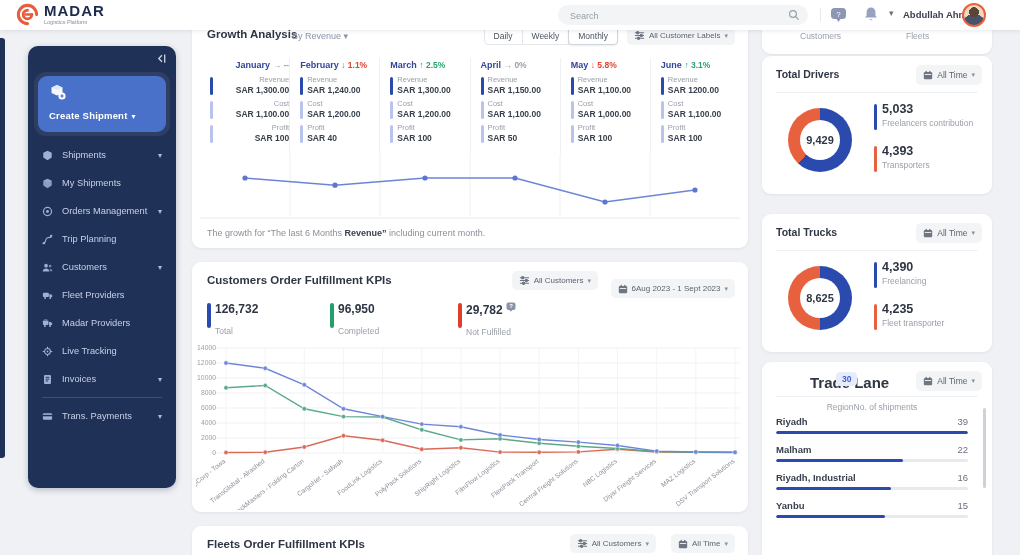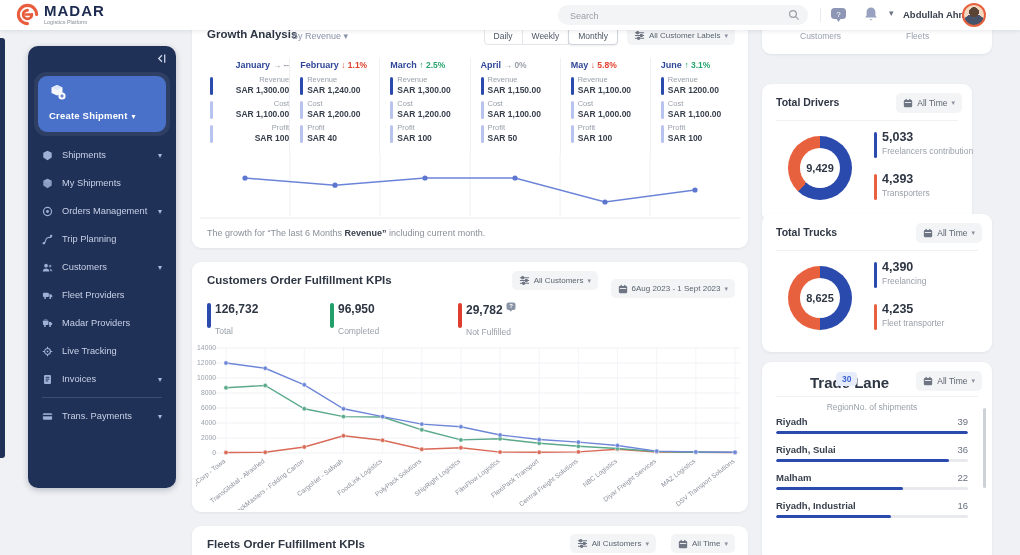--- a/index.html
+++ b/index.html
@@ -441,21 +441,21 @@
       <span>All Time</span>
       <span class="chev">▾</span>
     </div>
   </div>
 
   <div class="card" style="left:762px;top:-14px;width:230px;height:68px;">
     <span class="peek-label" style="left:38px;top:45px;">Customers</span>
     <span class="peek-label" style="left:144px;top:45px;">Fleets</span>
   </div>
 
-  <div class="card" style="left:762px;top:84px;width:210px;height:138px;">
+  <div class="card" style="left:762px;top:56px;width:230px;height:138px;">
     <div class="card-title" style="left:14px;font-size:10.5px;">Total Drivers</div>
     <div class="pill" style="right:10px;top:9px;height:20px;font-size:8.5px;">
       <span class="ic-cal">
           <svg width="10" height="10" viewBox="0 0 12 12" fill="#6e7684">
             <rect x="1" y="2.5" width="10" height="8.5" rx="1.5"></rect>
             <rect x="3" y="1" width="1.6" height="3" rx=".8"></rect>
             <rect x="7.4" y="1" width="1.6" height="3" rx=".8"></rect>
             <rect x="2.2" y="5" width="7.6" height="1" fill="#fff"></rect>
           </svg>
         </span>
@@ -537,43 +537,43 @@
           <div class="lr-top">
             <span class="lr-name">Riyadh</span>
             <span class="lr-val">39</span>
           </div>
           <div class="lr-track">
             <div class="lr-fill" style="width:100%"></div>
           </div>
         </div>
         <div class="lane-row">
           <div class="lr-top">
-            <span class="lr-name">Riyadh, Sulai</span>
-            <span class="lr-val">36</span>
-          </div>
-          <div class="lr-track">
-            <div class="lr-fill" style="width:90%"></div>
-          </div>
-        </div>
-        <div class="lane-row">
-          <div class="lr-top">
             <span class="lr-name">Malham</span>
             <span class="lr-val">22</span>
           </div>
           <div class="lr-track">
             <div class="lr-fill" style="width:66%"></div>
           </div>
         </div>
         <div class="lane-row">
           <div class="lr-top">
             <span class="lr-name">Riyadh, Industrial</span>
             <span class="lr-val">16</span>
           </div>
           <div class="lr-track">
             <div class="lr-fill" style="width:60%"></div>
+          </div>
+        </div>
+        <div class="lane-row">
+          <div class="lr-top">
+            <span class="lr-name">Yanbu</span>
+            <span class="lr-val">15</span>
+          </div>
+          <div class="lr-track">
+            <div class="lr-fill" style="width:57%"></div>
           </div>
         </div>
       </div>
     <div class="scroll-thumb"></div>
   </div>
 
   <aside class="sidebar">
     <span class="collapse">
       <svg width="11" height="11" viewBox="0 0 12 12" fill="none" stroke="#cdd5ea" stroke-width="1.4">
           <path d="M9.5 1.5v9"></path>

